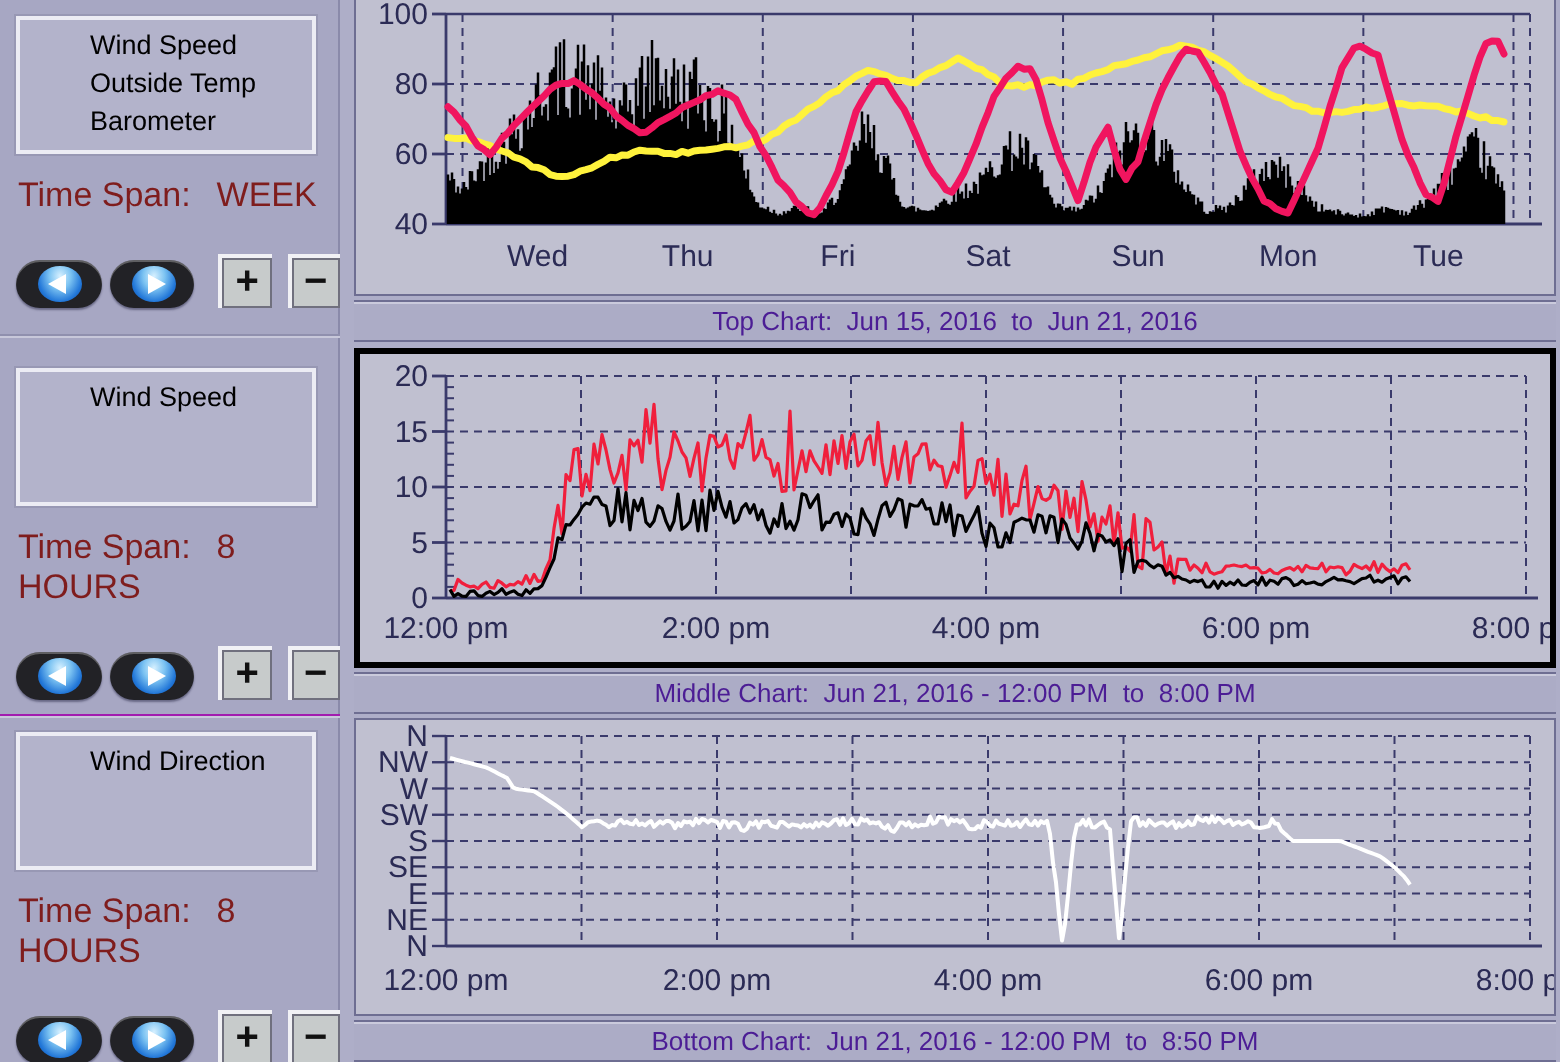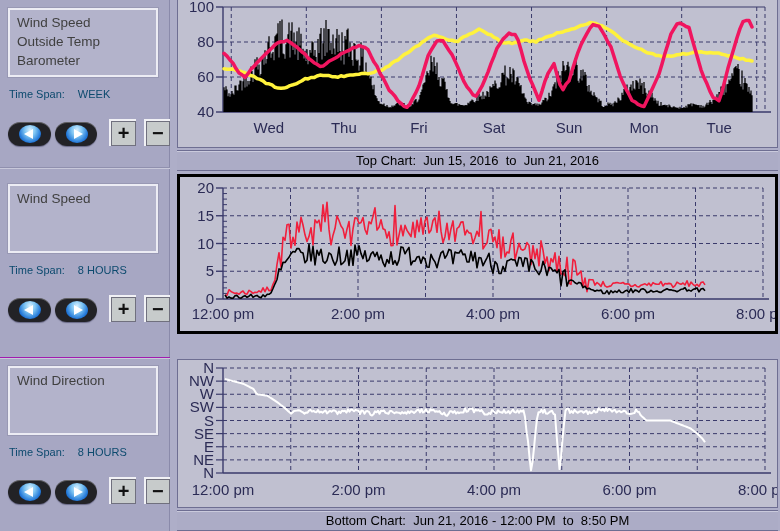--- a/index.html
+++ b/index.html
@@ -9,22 +9,22 @@
   .sidebar{position:absolute;left:0;top:0;width:170px;height:531px;background:#A7A7C3;
            border-right:1px solid #8A8AAA;box-sizing:border-box;}
   .side-panel{position:absolute;left:0;width:170px;box-sizing:border-box;}
   .sp1{top:0;height:167px;}
   .sp2{top:167px;height:190px;border-top:1px solid #9090AE;box-shadow:inset 0 1px 0 #C8C8DA;}
   .sp3{top:357px;height:174px;border-top:1px solid #a21caf;box-shadow:inset 0 1px 0 #C8C8DA;}
   .legend-box{margin:8px 0 0 8px;width:150px;height:69px;background:#B3B3CB;
               border:2px solid #ECECF4;box-shadow:0 0 0 1px #9898B4;
               padding:3px 7px;box-sizing:border-box;overflow:hidden;}
   .sp2 .legend-box{margin-top:16px;}
-  .legend-item{font-size:13.5px;line-height:19px;color:#404040;}
-  .time-span{margin:11px 0 0 9px;font-size:11px;color:#0c4a6e;}
+  .legend-item{font-size:13.5px;line-height:19px;color:#000000;margin-left:28px;}
+  .time-span{margin:11px 0 0 9px;font-size:17px;color:#7f1d1d;}
   .ts-value{margin-left:13px;}
   .btn-row{margin:21px 0 0 8px;display:flex;align-items:center;}
   .pill-btn{width:44px;height:24px;border-radius:12px;background:#222226;border:none;padding:0;
             position:relative;margin-right:4px;
             box-shadow:0 1px 1px rgba(70,70,100,.65), inset 0 1px 0 rgba(255,255,255,.28);}
   .orb{position:absolute;left:11px;top:3px;width:22px;height:18px;border-radius:50%;
        background:radial-gradient(ellipse at 50% 28%, #D6F0FF 0%, #7CC3F2 35%, #2277D8 70%, #0A4AA6 100%);}
   .tri{position:absolute;top:4px;width:0;height:0;border-top:5px solid transparent;border-bottom:5px solid transparent;}
   .tri-left{left:5px;border-right:9px solid #fff;}
   .tri-right{left:8px;border-left:9px solid #fff;}
@@ -35,21 +35,21 @@
   
   .chart-panel{position:absolute;left:177px;width:601px;background:#C0C0D0;
                border:1px solid #6E6E92;box-sizing:border-box;}
   .top-panel{top:0;height:148px;border-top:none;}
   .mid-panel{top:174px;height:160px;border:3px solid #000;}
   .bottom-panel{top:359px;height:149px;}
   .chart-panel svg{display:block;}
   .caption{position:absolute;left:177px;width:601px;height:21px;background:#ACACC6;
            border-top:1px solid #6E6E92;border-bottom:1px solid #6E6E92;
            box-shadow:inset 0 1px 0 #CACADC;box-sizing:border-box;
-           text-align:center;font-size:13px;line-height:19px;color:#000000;white-space:pre;}
+           text-align:center;font-size:13px;line-height:19px;color:#4c1d95;white-space:pre;}
   .cap1{top:150px}.cap2{top:336px}.cap3{top:510px}
   svg text{font-family:"Liberation Sans",sans-serif;}
 </style>
 </head>
 <body>
 
 <div class="app">
 
   <div class="sidebar">
 
@@ -208,20 +208,21 @@
         <line x1="43" y1="16.55000000000001" x2="47" y2="16.55000000000001" stroke="#3A3A6B" stroke-width="1"></line>
         <text x="43" y="142" text-anchor="middle" font-size="15" fill="#2B2B55">12:00 pm</text>
         <text x="178" y="142" text-anchor="middle" font-size="15" fill="#2B2B55">2:00 pm</text>
         <text x="313" y="142" text-anchor="middle" font-size="15" fill="#2B2B55">4:00 pm</text>
         <text x="448" y="142" text-anchor="middle" font-size="15" fill="#2B2B55">6:00 pm</text>
         <text x="583" y="142" text-anchor="middle" font-size="15" fill="#2B2B55">8:00 pm</text>
         <polyline points="45,118.4 47,118.2 49,112.7 51,114.5 53,115.6 55,116.4 57,116.1 59,117.3 61,115.2 63,114.0 65,116.7 67,117.1 69,113.3 71,114.6 73,116.4 75,115.2 77,115.5 79,113.8 81,115.1 83,110.8 85,114.7 87,110.2 89,113.7 91,113.3 93,107.3 95,103.0 97,87.3 99,75.7 101,90.0 103,60.3 105,63.3 107,47.8 109,47.3 111,71.0 113,60.2 115,68.3 117,45.1 119,55.0 121,40.3 123,48.0 125,57.8 127,64.5 129,59.4 131,50.7 133,68.0 135,42.9 137,45.9 139,43.1 141,54.1 143,27.8 145,44.6 147,25.2 149,52.4 151,67.8 153,58.2 155,51.6 157,39.0 159,43.5 161,49.0 163,51.9 165,61.2 167,52.1 169,44.5 171,68.5 173,52.0 175,40.7 177,41.2 179,46.5 181,45.5 183,40.5 185,52.5 187,57.2 189,44.8 191,46.8 193,39.2 195,30.7 197,53.1 199,50.3 201,42.8 203,51.7 205,52.8 207,61.0 209,54.7 211,68.7 213,68.4 215,28.5 217,67.9 219,58.1 221,48.4 223,58.8 225,48.4 227,53.4 229,56.5 231,59.7 233,45.4 235,60.3 237,43.4 239,54.7 241,40.8 243,57.2 245,43.9 247,40.1 249,55.9 251,53.2 253,43.5 255,40.8 257,55.3 259,34.2 261,54.2 263,65.7 265,59.4 267,46.2 269,62.7 271,51.7 273,43.9 275,64.5 277,51.5 279,49.9 281,45.1 283,44.9 285,57.9 287,53.1 289,55.9 291,56.3 293,66.6 295,60.8 297,54.2 299,59.2 301,34.6 303,71.9 305,68.6 307,66.1 309,53.2 311,52.3 313,64.8 315,60.1 317,70.6 319,52.7 321,81.2 323,60.1 325,80.0 327,75.1 329,75.9 331,63.2 333,56.1 335,82.7 337,74.7 339,66.3 341,72.3 343,73.2 345,71.8 347,65.6 349,68.4 351,87.7 353,68.5 355,81.7 357,72.1 359,88.8 361,63.8 363,73.1 365,86.5 367,79.9 369,93.6 371,81.6 373,85.0 375,75.9 377,94.9 379,79.4 381,97.1 383,96.4 385,98.6 387,80.3 389,106.1 391,107.3 393,82.3 395,84.1 397,98.0 399,96.5 401,94.0 403,110.2 405,101.0 407,114.6 409,102.6 411,102.7 413,102.7 415,108.1 417,105.5 419,107.1 421,109.4 423,104.6 425,108.9 427,110.1 429,109.4 431,108.9 433,106.1 435,105.9 437,105.5 439,106.0 441,106.3 443,105.5 445,107.0 447,106.8 449,107.1 451,109.5 453,109.1 455,107.7 457,109.5 459,109.9 461,108.2 463,107.4 465,106.8 467,108.1 469,106.2 471,108.9 473,105.7 475,106.9 477,107.2 479,107.3 481,104.6 483,108.9 485,106.5 487,106.9 489,106.4 491,106.8 493,110.4 495,108.6 497,105.2 499,106.4 501,107.3 503,106.0 505,108.0 507,103.8 509,109.2 511,105.1 513,107.3 515,108.8 517,107.4 519,109.3 521,105.6 523,104.9 525,107.9 " stroke="#F01F3C" stroke-width="1.6" fill="none" stroke-linejoin="round"></polyline>
         <polyline points="45,117.8 47,121.2 49,119.8 51,121.1 53,121.2 55,118.7 57,118.4 59,120.8 61,121.2 63,119.6 65,118.7 67,120.3 69,119.2 71,117.4 73,120.2 75,119.1 77,118.4 79,120.1 81,120.8 83,117.9 85,119.7 87,117.4 89,117.3 91,115.8 93,111.5 95,106.8 97,102.5 99,91.9 101,92.8 103,85.3 105,85.5 107,82.7 109,80.3 111,76.6 113,74.5 115,75.1 117,71.5 119,71.6 121,75.3 123,76.0 125,85.8 127,83.3 129,67.4 131,83.9 133,69.3 135,87.9 137,73.2 139,78.3 141,72.2 143,84.1 145,86.2 147,83.5 149,75.9 151,77.3 153,83.7 155,88.1 157,83.5 159,70.0 161,87.6 163,86.1 165,83.7 167,73.3 169,88.4 171,73.1 173,88.3 175,68.1 177,78.2 179,68.7 181,76.6 183,81.6 185,73.8 187,84.5 189,82.8 191,76.9 193,74.8 195,79.5 197,75.3 199,82.9 201,78.0 203,85.7 205,89.6 207,82.5 209,86.2 211,74.8 213,87.3 215,83.6 217,88.1 219,82.9 221,69.9 223,70.6 225,76.8 227,73.4 229,70.4 231,88.0 233,84.1 235,84.2 237,80.1 239,79.4 241,86.2 243,80.0 245,82.1 247,90.0 249,90.3 251,77.4 253,82.0 255,84.9 257,90.7 259,82.6 261,75.8 263,74.1 265,81.2 267,77.8 269,72.4 271,73.2 273,86.6 275,75.1 277,75.9 279,76.0 281,72.8 283,77.6 285,77.1 287,84.9 289,85.0 291,74.4 293,83.8 295,75.5 297,90.8 299,80.5 301,81.0 303,88.7 305,84.6 307,80.8 309,76.3 311,89.6 313,96.2 315,84.6 317,86.9 319,96.4 321,96.5 323,89.4 325,94.3 327,84.1 329,83.2 331,82.1 333,82.9 335,83.0 337,89.1 339,80.4 341,81.1 343,89.4 345,80.9 347,81.6 349,94.3 351,82.5 353,85.2 355,92.0 357,94.6 359,97.6 361,93.6 363,84.4 365,89.7 367,98.4 369,90.2 371,91.0 373,94.0 375,92.9 377,95.8 379,92.4 381,108.8 383,94.7 385,92.8 387,109.2 389,103.7 391,103.1 393,103.7 395,105.7 397,106.9 399,105.4 401,106.1 403,110.6 405,109.2 407,111.9 409,111.2 411,112.5 413,113.0 415,114.2 417,113.2 419,113.8 421,113.0 423,116.5 425,116.4 427,113.6 429,117.1 431,113.7 433,115.7 435,114.1 437,115.3 439,113.0 441,115.5 443,115.7 445,114.1 447,113.3 449,115.4 451,111.6 453,115.6 455,113.1 457,113.6 459,115.1 461,112.3 463,111.8 465,112.9 467,115.8 469,115.1 471,113.3 473,114.9 475,114.5 477,114.0 479,115.1 481,115.4 483,113.8 485,112.8 487,111.7 489,112.9 491,112.8 493,113.4 495,113.8 497,114.8 499,113.6 501,112.3 503,112.0 505,110.6 507,114.0 509,113.1 511,114.1 513,112.5 515,111.7 517,110.9 519,114.9 521,112.0 523,111.4 525,113.8 " stroke="#000000" stroke-width="1.6" fill="none" stroke-linejoin="round"></polyline>
       </svg>
   </div>
+  <div class="caption cap2">Middle Chart:  Jun 21, 2016 - 12:00 PM  to  8:00 PM</div>
 
   <div class="chart-panel bottom-panel">
     <svg id="svg-bottom" width="599" height="147">
         <line x1="112.75" y1="8" x2="112.75" y2="113" stroke="#3A3A6B" stroke-width="1" stroke-dasharray="4 3"></line>
         <line x1="180.5" y1="8" x2="180.5" y2="113" stroke="#3A3A6B" stroke-width="1" stroke-dasharray="4 3"></line>
         <line x1="248.25" y1="8" x2="248.25" y2="113" stroke="#3A3A6B" stroke-width="1" stroke-dasharray="4 3"></line>
         <line x1="316" y1="8" x2="316" y2="113" stroke="#3A3A6B" stroke-width="1" stroke-dasharray="4 3"></line>
         <line x1="383.75" y1="8" x2="383.75" y2="113" stroke="#3A3A6B" stroke-width="1" stroke-dasharray="4 3"></line>
         <line x1="451.5" y1="8" x2="451.5" y2="113" stroke="#3A3A6B" stroke-width="1" stroke-dasharray="4 3"></line>
         <line x1="519.25" y1="8" x2="519.25" y2="113" stroke="#3A3A6B" stroke-width="1" stroke-dasharray="4 3"></line>

